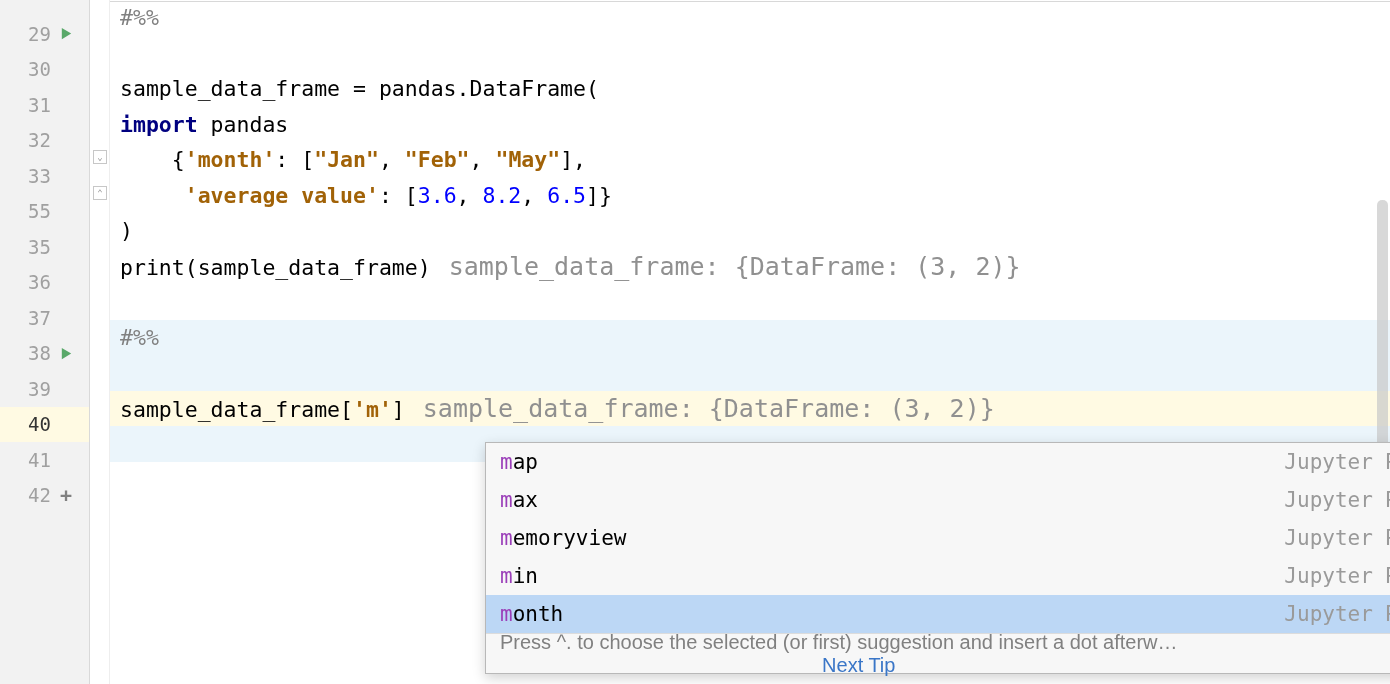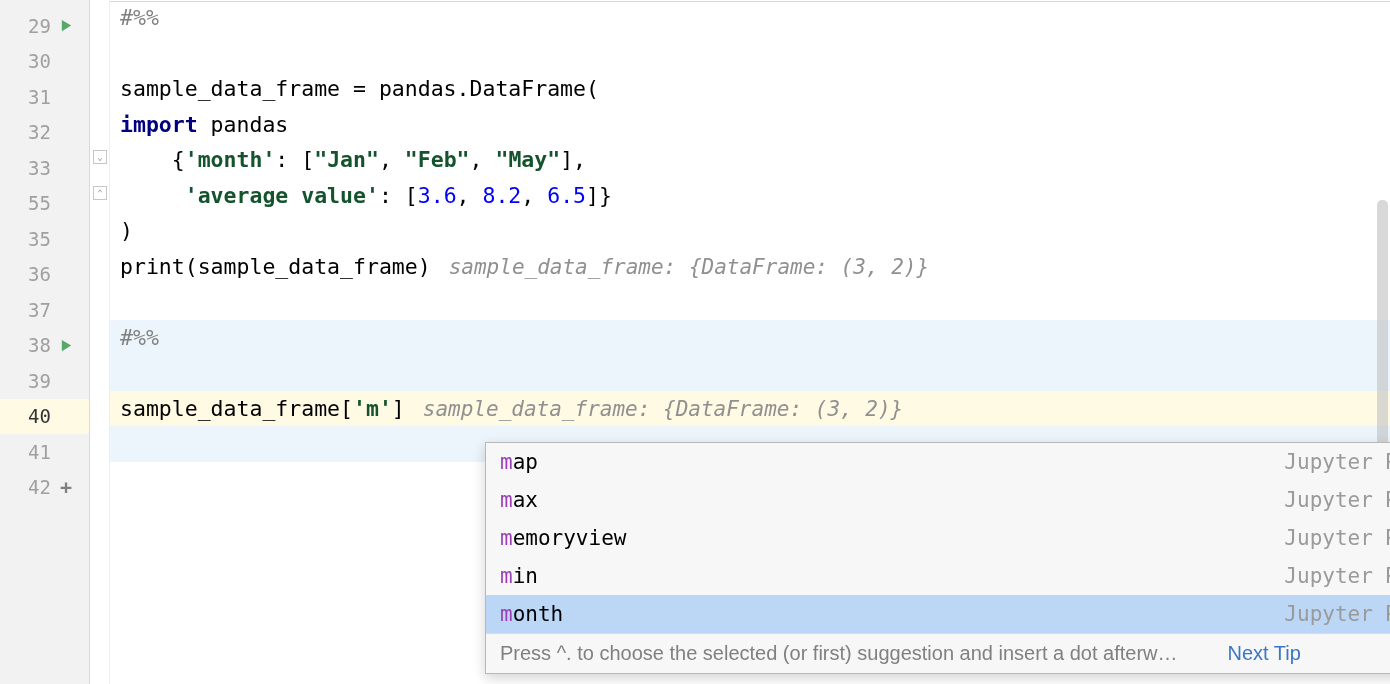--- a/index.html
+++ b/index.html
@@ -15,21 +15,21 @@
     position: absolute;
     top: 0; left: 0;
     width: 1390px;
     height: 684px;
     display: flex;
   }
   .gutter {
     width: 90px;
     background: #f2f2f2;
     border-right: 1px solid #d9d9d9;
-    padding-top: 8px;
+    padding-top: 16px;
     flex-shrink: 0;
   }
   .gutter-row {
     height: 35.5px;
     display: flex;
     align-items: center;
     justify-content: flex-end;
     padding-right: 8px;
     position: relative;
   }
@@ -77,27 +77,26 @@
   .code-row {
     height: 35.5px;
     line-height: 35.5px;
     padding-left: 10px;
     white-space: pre;
     font-size: 21.5px;
   }
   .cell-mark { color: #808080; }
   .kw { color: #000080; font-weight: bold; }
   .ident { color: #000000; }
-  .str { color: #14532d; font-weight: bold; }
+  .str { color: #a16207; font-weight: bold; }
   .num { color: #0000ff; }
   .punct { color: #000000; }
   .inlay {
     color: #909090;
-    font-style: italic;
-    font-size: 21px;
+    font-size: 25px;
     margin-left: 18px;
   }
   .cell-divider {
     position: absolute;
     left: 0;
     width: 100%;
     height: 1px;
     background: #d8d8d8;
   }
   .active-cell-bg {
@@ -156,21 +155,21 @@
     border-top: 1px solid #dcdcdc;
     background: #f7f7f7;
     display: flex;
     align-items: center;
     padding: 0 14px;
     font-family: -apple-system, "Segoe UI", Arial, sans-serif;
     font-size: 20px;
     color: #808080;
     justify-content: space-between;
   }
-  .hint-left { display: flex; align-items: center; gap: 10px; overflow: hidden; }
+  .hint-left { display: flex; align-items: center; overflow: hidden; flex-direction: column; }
   .hint-text { white-space: nowrap; overflow: hidden; text-overflow: ellipsis; max-width: 770px; }
   .next-tip { color: #3a76c7; margin-left: 40px; }
 </style>
 </head>
 <body>
 
 <div class="editor">
 
   <div class="gutter">
     <div class="gutter-row">

